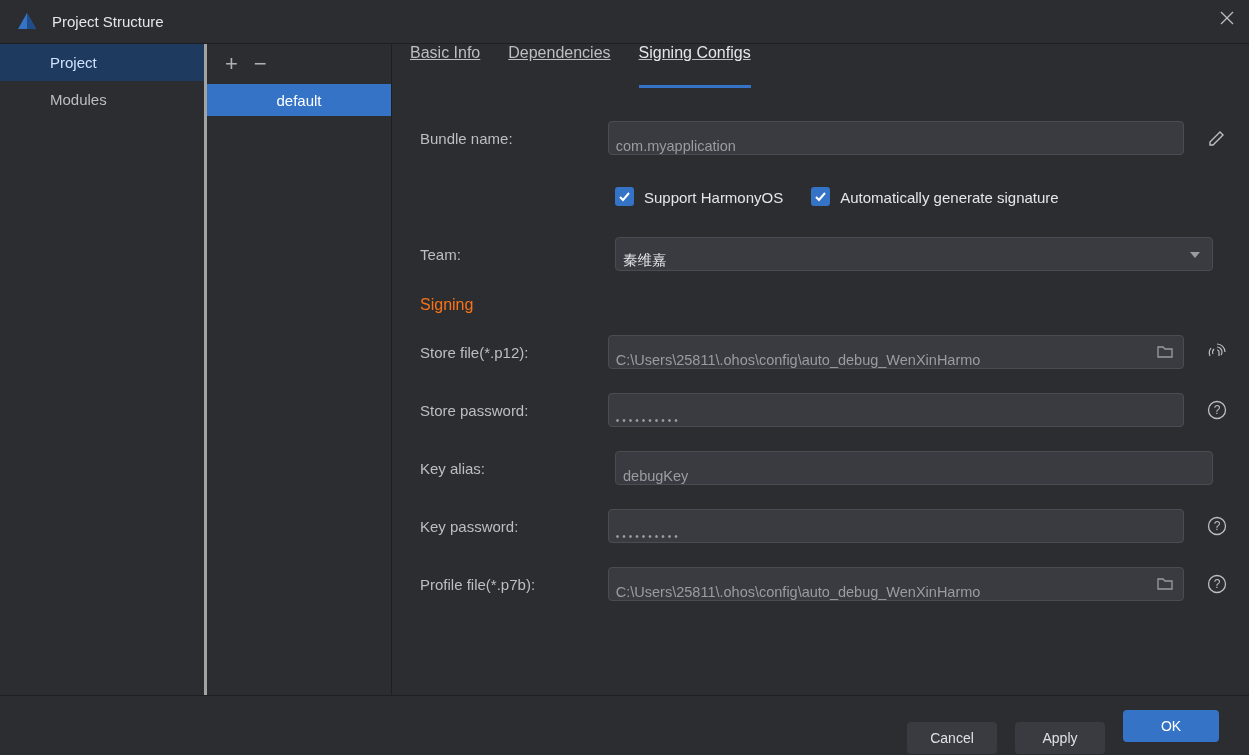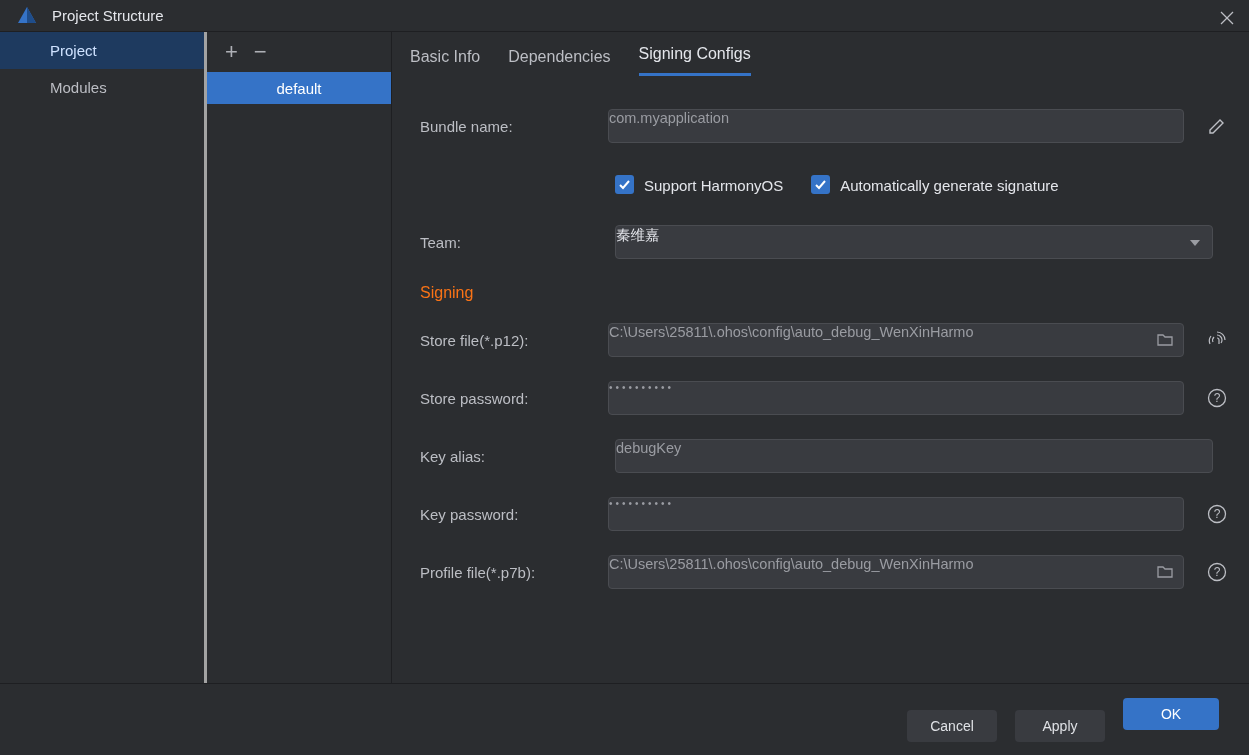--- a/index.html
+++ b/index.html
@@ -1,36 +1,36 @@
 <!DOCTYPE html>
 <html><head>
 <meta charset="utf-8">
 <style>
   * { box-sizing: border-box; margin: 0; padding: 0; }
   html, body { width: 1249px; height: 755px; font-family: "Segoe UI", Arial, sans-serif; background: #2b2d30; color: #bcbec4; overflow: hidden; font-size: 14px; }
-  .titlebar { height: 32px; display: flex; align-items: center; padding: 0 16px; background: #2b2d30; border-bottom: 1px solid #1e1f22; position: relative; }
+  .titlebar { height: 44px; display: flex; align-items: center; padding: 0 16px; background: #2b2d30; border-bottom: 1px solid #1e1f22; position: relative; }
   .titlebar .logo { width: 22px; height: 22px; margin-right: 14px; }
   .titlebar .title { font-size: 15px; color: #e4e6eb; }
   .titlebar .close { position: absolute; right: 14px; top: 10px; cursor: pointer; color:#bcbec4; }
   .body { display: flex; height: calc(100% - 44px - 60px); }
   .left { width: 207px; background: #2b2d30; border-right:3px solid #a3a3a3;}
   .left-item { padding: 10px 0 10px 50px; font-size: 15px; cursor:pointer;}
   .left-item.sel { background: #1e3a5f; color: #cfe2ff; }
   .config-col { width: 185px; background: #2b2d30; border-right:1px solid #1e1f22;}
   .config-tools { height: 40px; display:flex; align-items:center; gap:16px; padding-left:18px;}
   .config-tools span { font-size:22px; color:#aeb0b6; cursor:pointer; line-height:1;}
   .config-item { height:32px; display:flex; align-items:center; justify-content:center; background:#3573c7; color:#fff; font-size:15px; cursor:pointer;}
   .main { flex:1; display:flex; flex-direction:column; overflow:auto;}
-  .tabs { height:44px; display:flex; align-items:flex-end; padding-left:18px; gap:28px;}
+  .tabs { height:44px; display:flex; padding-left:18px; gap:28px;text-decoration:underline;}
   .tab { padding-bottom:10px; font-size:16px; color:#bcbec4; cursor:pointer; }
   .tab.active { color:#e4e6eb; border-bottom:3px solid #3573c7;}
   .form { padding: 30px 16px 0 28px; }
   .row { display:flex; align-items:center; min-height:40px; margin-bottom:18px;}
   .label { width:195px; font-size:15px; color:#bcbec4;}
-  .ctrl { width:598px; height:34px; background:#393b40; border:1px solid #4a4c51; border-radius:4px; display:flex; align-items:flex-start; padding:0 0; color:#9a9ca2; font-size:14.5px; position:relative;}
+  .ctrl { width:598px; height:34px; background:#393b40; border:1px solid #4a4c51; border-radius:4px; display:flex; align-items:flex-end; padding:0 7px; color:#9a9ca2; font-size:14.5px; position:relative;}
   .ctrl .folder-ic { position:absolute; right:10px; top:8px; }
   .ctrl.select::after { content:''; position:absolute; right:12px; top:14px; width:0;height:0;border-left:5px solid transparent;border-right:5px solid transparent;border-top:6px solid #9a9ca2;}
   .side-icon { width:34px; text-align:center; margin-left:16px;}
   .side-icon svg { vertical-align:middle;}
   .checks { display:flex; gap:28px;}
   .chk { display:flex; align-items:flex-end; gap:10px; cursor:pointer;}
   .chk .box { width:19px; height:19px; background:#3573c7; border-radius:3px; display:flex; align-items:center; justify-content:center;}
   .chk .box svg { display:block;}
   .chk .lbl { font-size:15px; color:#e4e6eb;}
   .section-h { font-size:16px; color:#f97316; margin: 22px 0 18px 0;}

